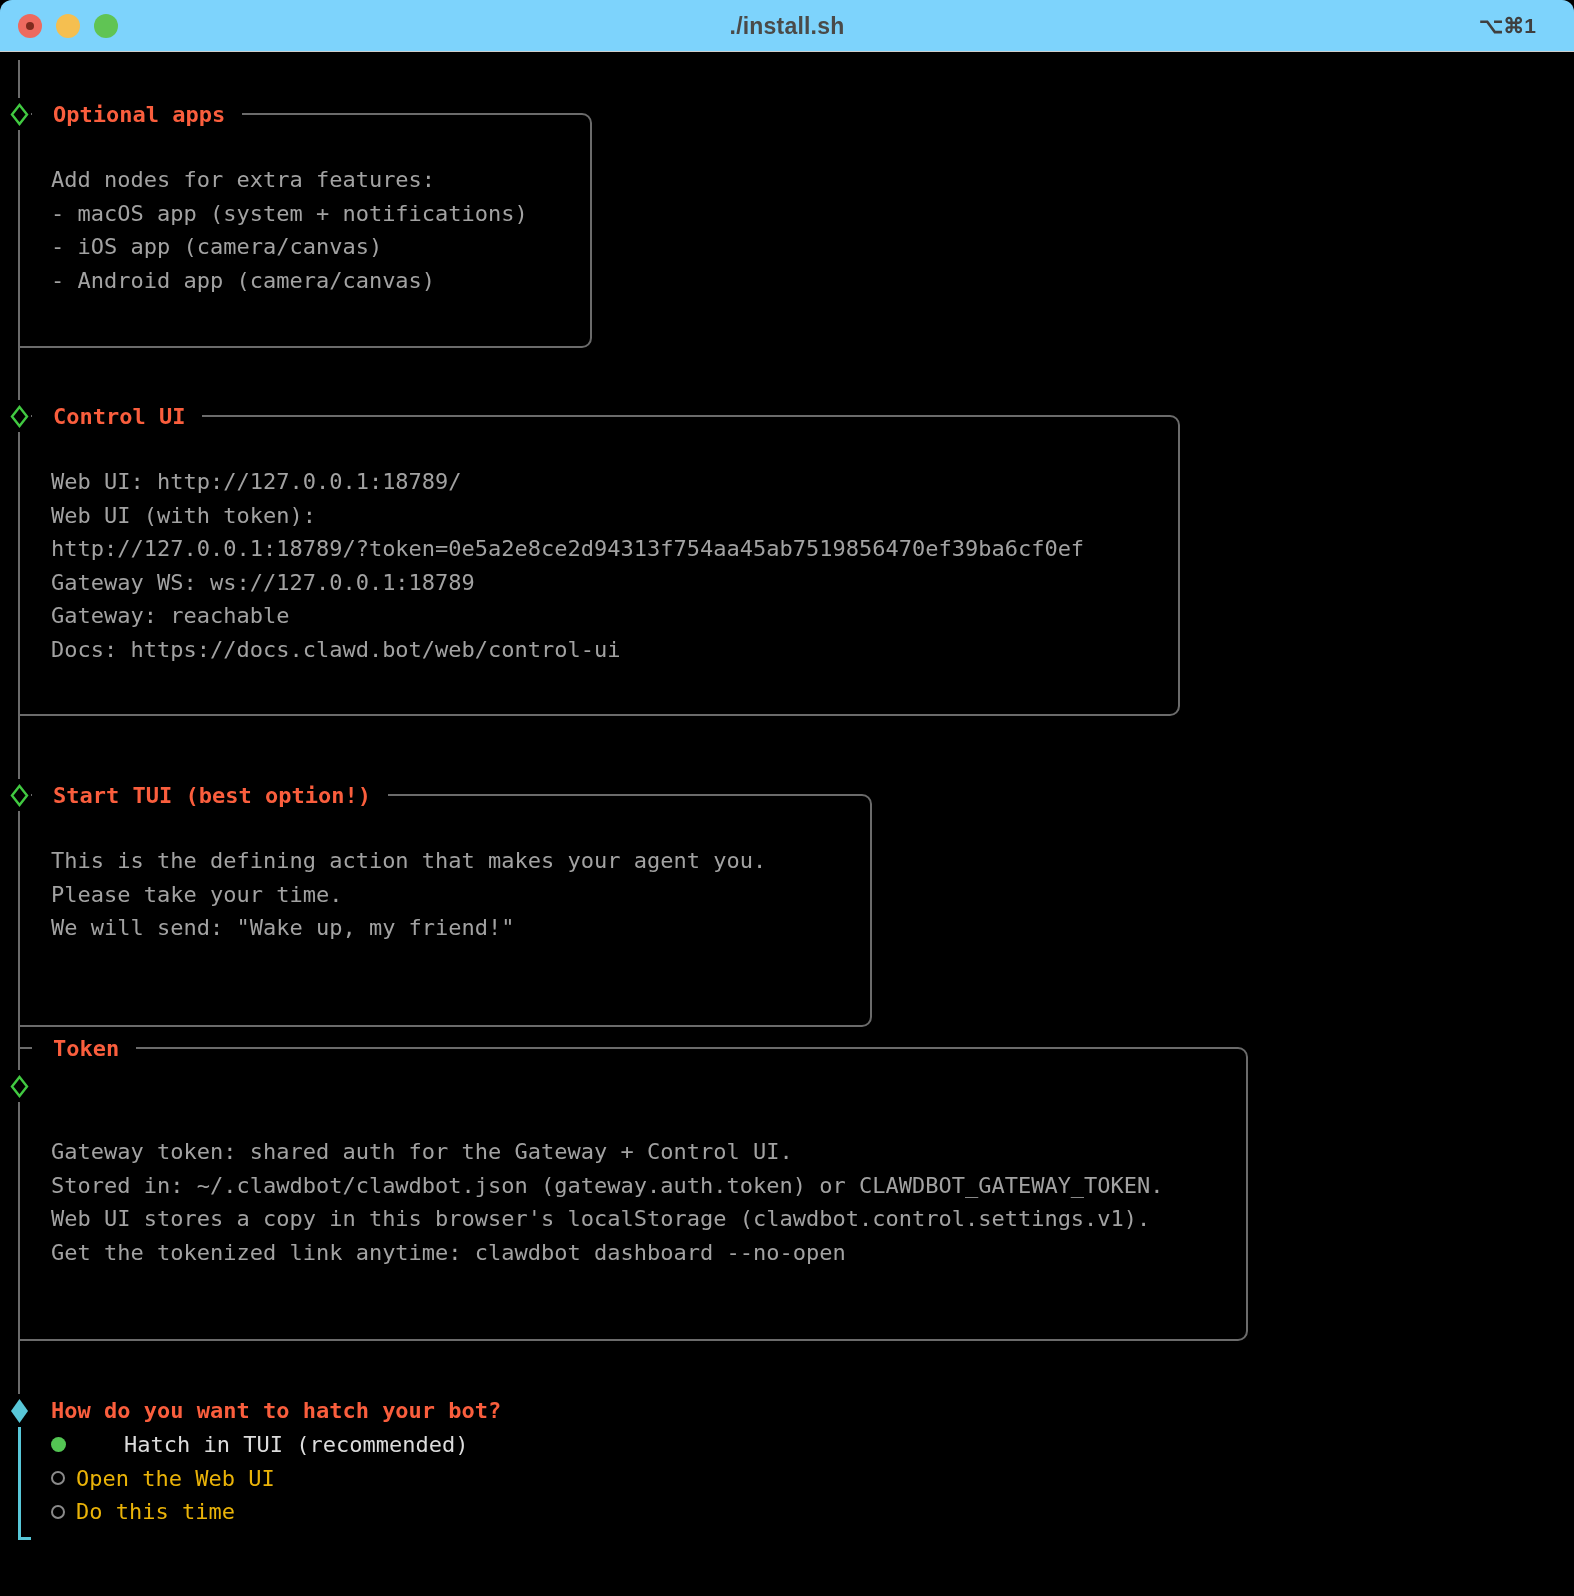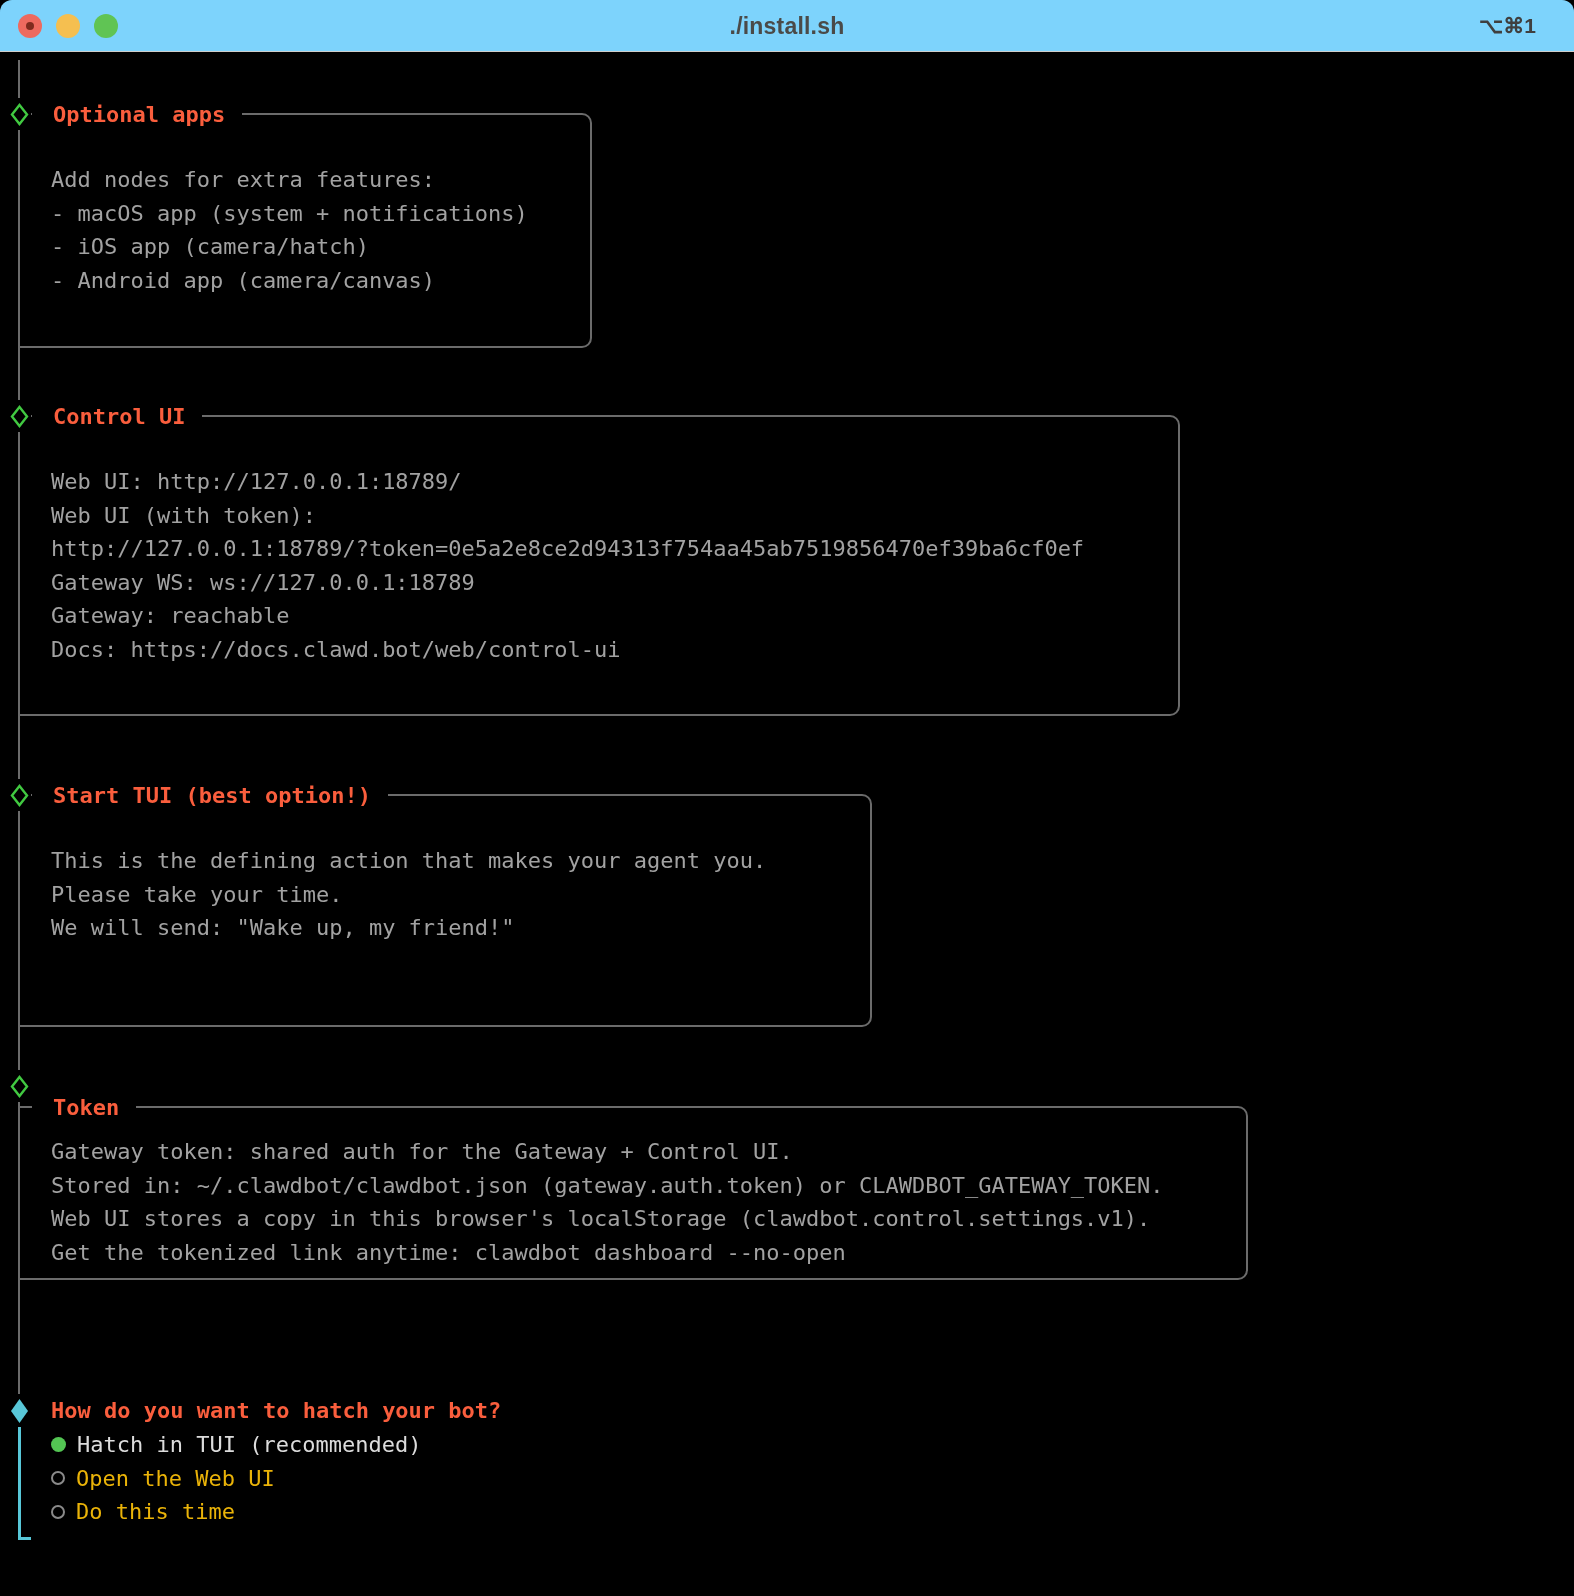--- a/index.html
+++ b/index.html
@@ -58,21 +58,21 @@
     color:#fa5e3d; font-weight:bold; white-space:pre;
   }
   .options { position:absolute; left:51px; top:1376px; z-index:2; }
   .opt { display:flex; align-items:center; height:33.6px; cursor:default; }
   .radio {
     width:14px; height:14px; border-radius:50%; margin-right:11px; flex:0 0 auto;
     border:2px solid #8a8a8a; background:transparent;
   }
   .radio.on { border:none; background:#53c553; width:15px; height:15px; }
   .optlabel { color:#eab308; white-space:pre; }
-  .opt.sel .optlabel { color:#dcdcdc; }
+  .opt.sel .optlabel { color:#dcdcdc;margin-left:47px; }
   .cyanline {
     position:absolute; left:18px; top:1375px; width:13px; height:113px; z-index:1;
     border-left:3px solid #58c7d8; border-bottom:3px solid #58c7d8;
   }
 </style>
 </head>
 <body>
 
 <div class="window">
 
@@ -91,21 +91,21 @@
     <div class="vline"></div>
 
     <div class="box" style="top:61px; width:574px; height:235px;">
       <span class="boxtitle">Optional apps</span>
     </div>
     <div class="diamond" style="left:7px; top:46px;">
       <svg width="19" height="23" viewBox="0 0 19 23">
           <path d="M9.5 2 L17 11.5 L9.5 21 L2 11.5 Z" fill="none" stroke="#41c941" stroke-width="2.4"></path>
         </svg>
     </div>
-    <div class="lines" style="top:111px;"><div class="tline">Add nodes for extra features:</div><div class="tline">- macOS app (system + notifications)</div><div class="tline">- iOS app (camera/hatch)</div><div class="tline">- Android app (camera/canvas)</div></div>
+    <div class="lines" style="top:111px;"><div class="tline">Add nodes for extra features:</div><div class="tline">- macOS app (system + notifications)</div><div class="tline">- iOS app (camera/canvas)</div><div class="tline">- Android app (camera/canvas)</div></div>
 
     <div class="box" style="top:363px; width:1162px; height:301px;">
       <span class="boxtitle">Control UI</span>
     </div>
     <div class="diamond" style="left:7px; top:348px;">
       <svg width="19" height="23" viewBox="0 0 19 23">
           <path d="M9.5 2 L17 11.5 L9.5 21 L2 11.5 Z" fill="none" stroke="#41c941" stroke-width="2.4"></path>
         </svg>
     </div>
     <div class="lines" style="top:413px;"><div class="tline">Web UI: http://127.0.0.1:18789/</div><div class="tline">Web UI (with token):</div><div class="tline">http://127.0.0.1:18789/?token=0e5a2e8ce2d94313f754aa45ab7519856470ef39ba6cf0ef</div><div class="tline">Gateway WS: ws://127.0.0.1:18789</div><div class="tline">Gateway: reachable</div><div class="tline">Docs: https://docs.clawd.bot/web/control-ui</div></div>
@@ -113,21 +113,21 @@
     <div class="box" style="top:742px; width:854px; height:233px;text-align:right;">
       <span class="boxtitle">Start TUI (best option!)</span>
     </div>
     <div class="diamond" style="left:7px; top:727px;">
       <svg width="19" height="23" viewBox="0 0 19 23">
           <path d="M9.5 2 L17 11.5 L9.5 21 L2 11.5 Z" fill="none" stroke="#41c941" stroke-width="2.4"></path>
         </svg>
     </div>
     <div class="lines" style="top:792px;"><div class="tline">This is the defining action that makes your agent you.</div><div class="tline">Please take your time.</div><div class="tline">We will send: "Wake up, my friend!"</div></div>
 
-    <div class="box" style="top:1054px; width:1230px; height:174px;">
+    <div class="box" style="top:995px; width:1230px; height:294px;">
       <span class="boxtitle">Token</span>
     </div>
     <div class="diamond" style="left:7px; top:1018px;">
       <svg width="19" height="23" viewBox="0 0 19 23">
           <path d="M9.5 2 L17 11.5 L9.5 21 L2 11.5 Z" fill="none" stroke="#41c941" stroke-width="2.4"></path>
         </svg>
     </div>
     <div class="lines" style="top:1083px;"><div class="tline">Gateway token: shared auth for the Gateway + Control UI.</div><div class="tline">Stored in: ~/.clawdbot/clawdbot.json (gateway.auth.token) or CLAWDBOT_GATEWAY_TOKEN.</div><div class="tline">Web UI stores a copy in this browser's localStorage (clawdbot.control.settings.v1).</div><div class="tline">Get the tokenized link anytime: clawdbot dashboard --no-open</div></div>
 
     <div class="diamond" style="left:7px; top:1343px;">

